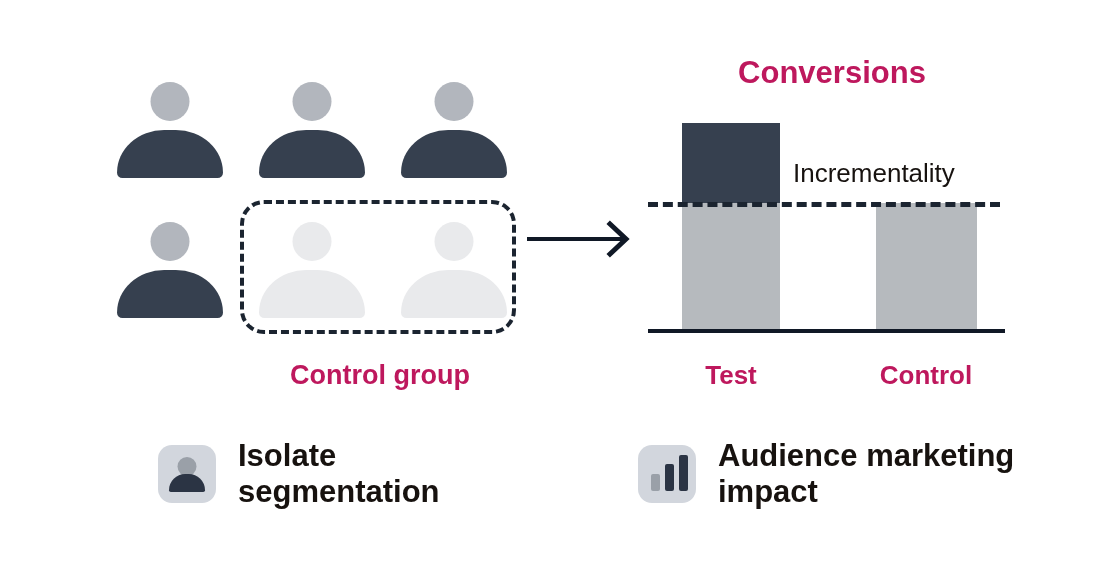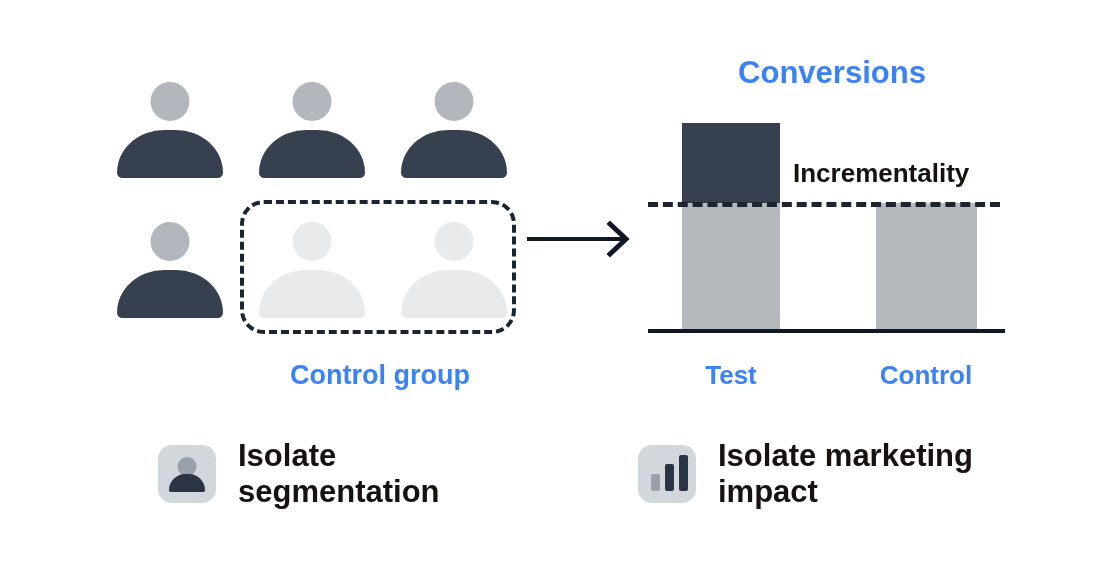--- a/index.html
+++ b/index.html
@@ -33,27 +33,27 @@
     position:absolute;
     border:4px dashed #1b2430;
     border-radius:24px;
     box-sizing:border-box;
   }
 
   
   .label-bold{
     position:absolute;
     font-weight:bold;
-    color:#3b82f6;
+    color:#be185d;
     white-space:nowrap;
     text-align:center;
   }
   .label-reg{
     position:absolute;
-    font-weight:bold;
+    font-weight:normal;
     color:#17120f;
     white-space:nowrap;
   }
 
   
   #arrow{position:absolute;}
 
   
   #chart{position:absolute;}
   .bar{position:absolute;}
@@ -169,17 +169,17 @@
   </div>
 
   <div class="legend-item" style="left:638px;top:438px;">
     <div class="legend-icon">
       <div class="mini-bars">
         <div class="mini-bar" style="height:17px;background:#9aa0a8;"></div>
         <div class="mini-bar" style="height:27px;background:#2b3444;"></div>
         <div class="mini-bar" style="height:36px;background:#2b3444;"></div>
       </div>
     </div>
-    <div class="legend-text">Isolate marketing
+    <div class="legend-text">Audience marketing
 impact</div>
   </div>
 
 </div>
 
 </body></html>

